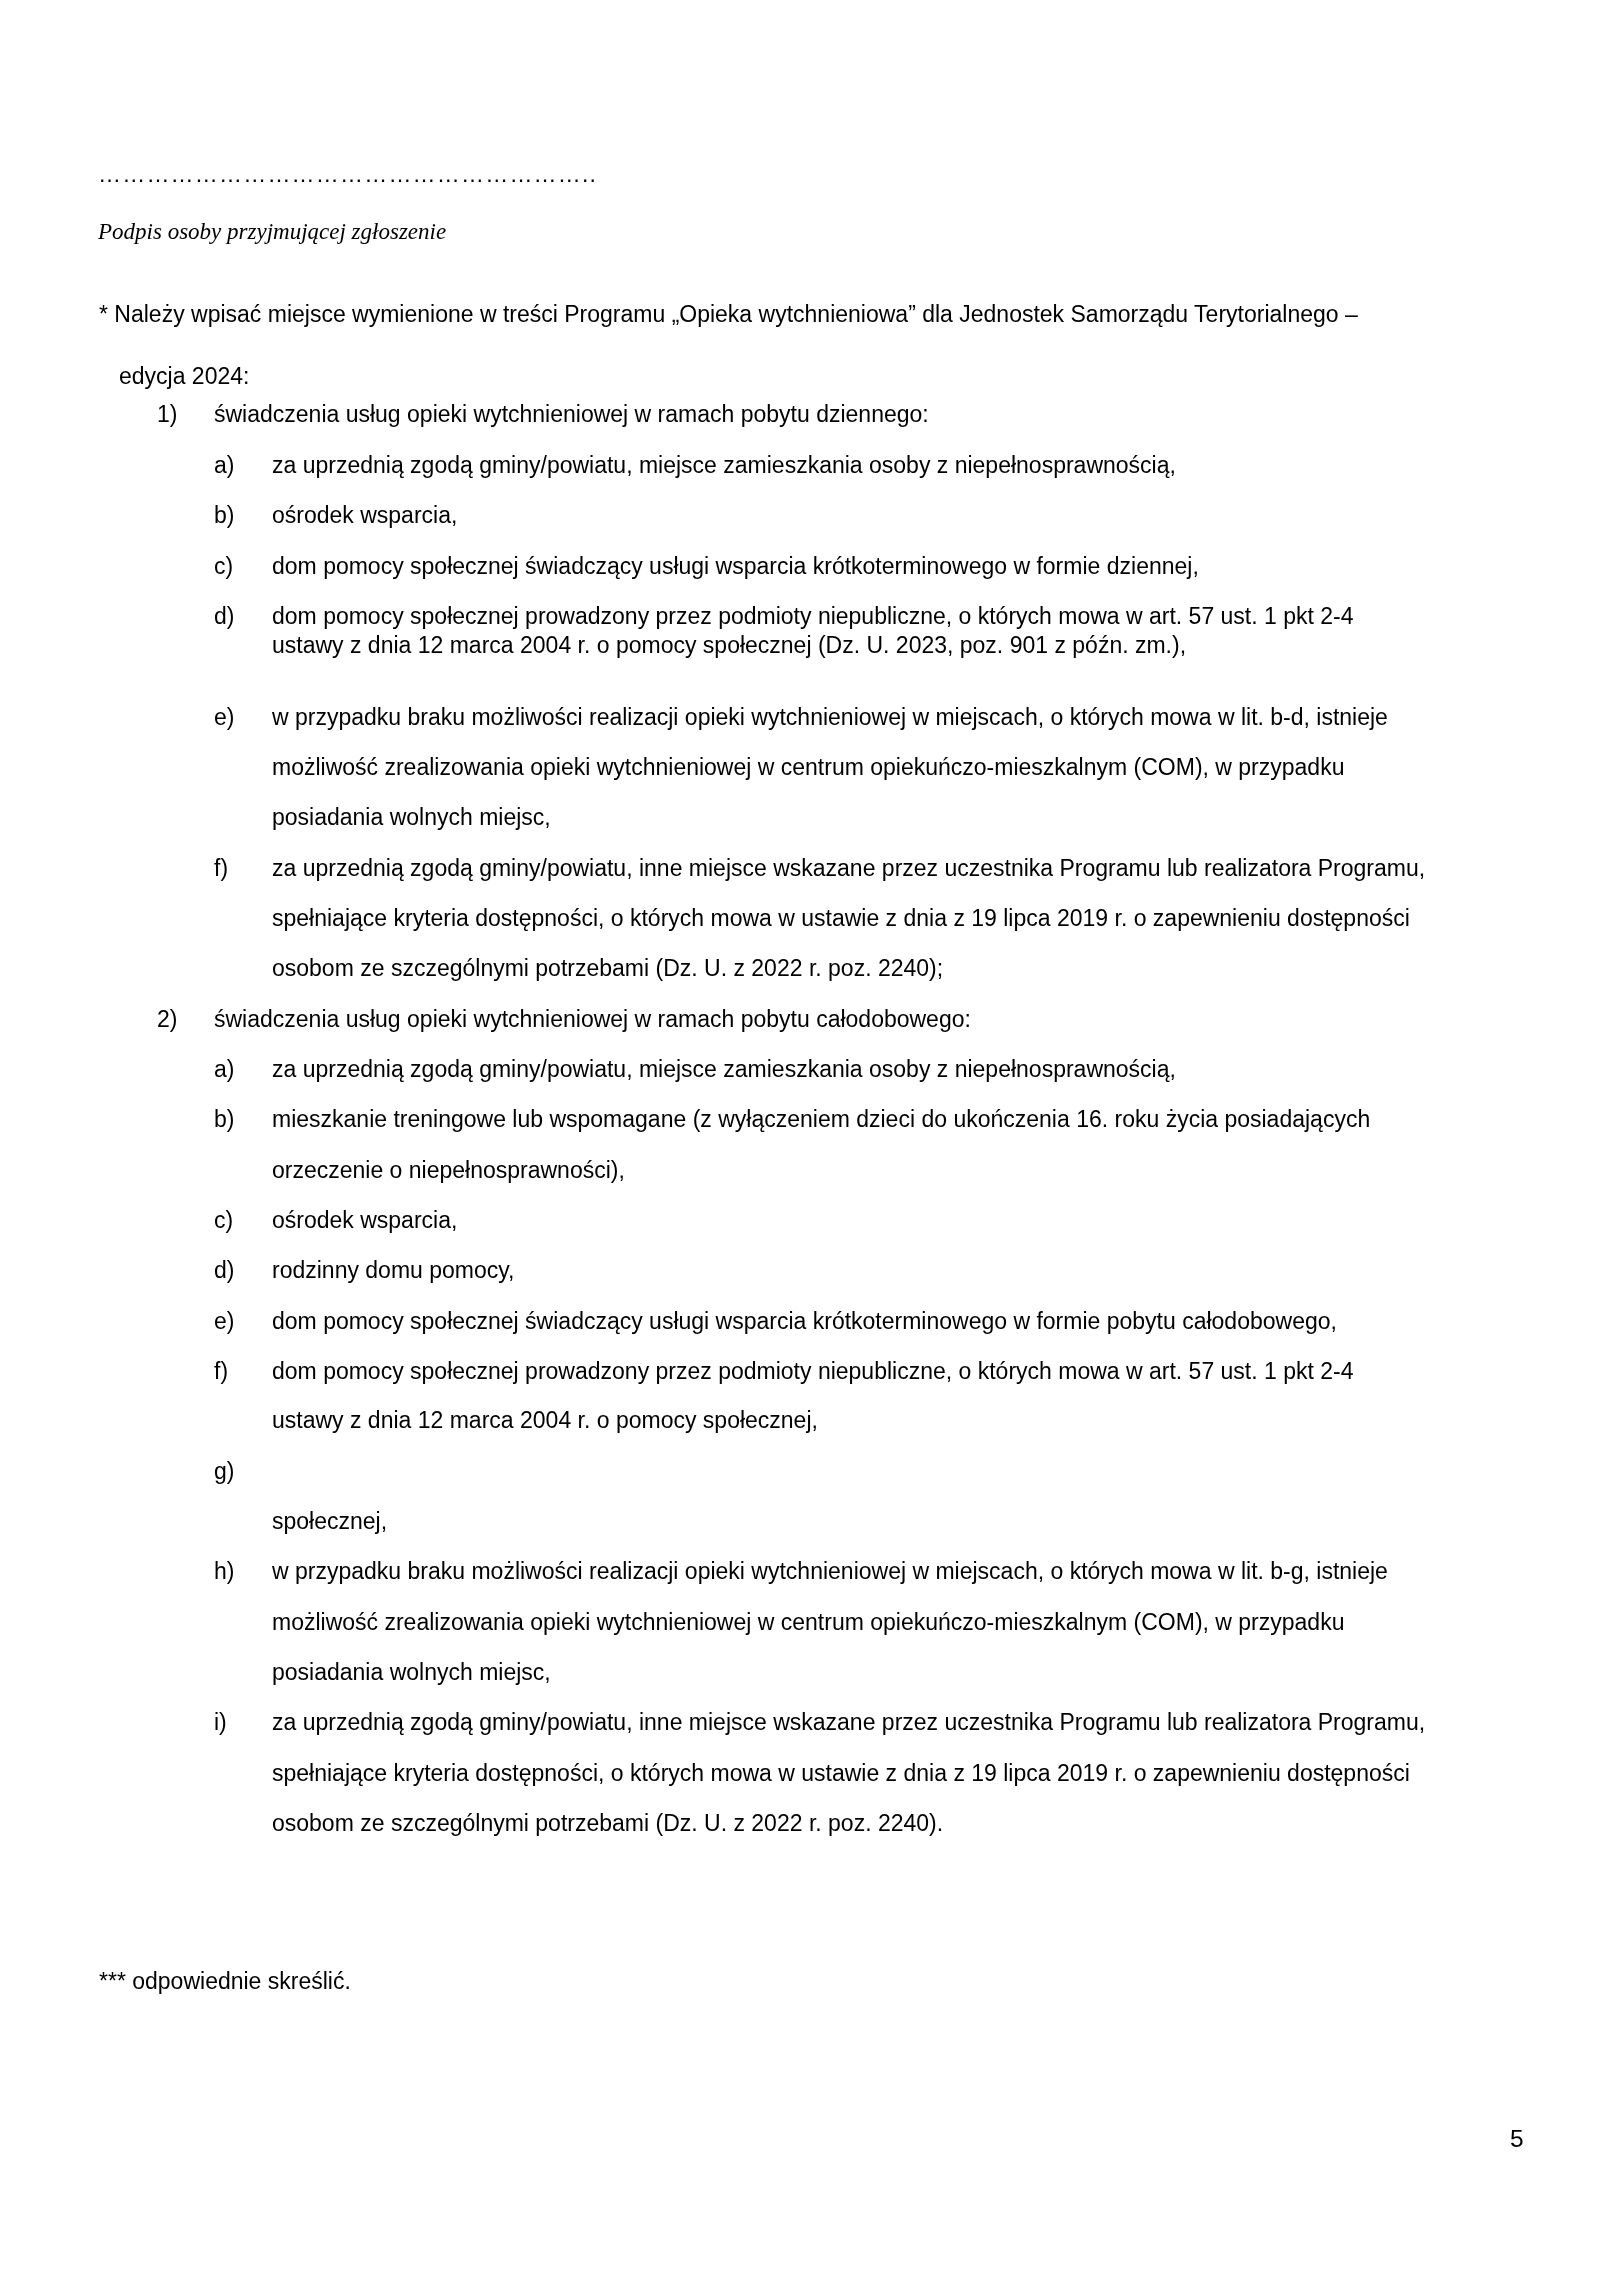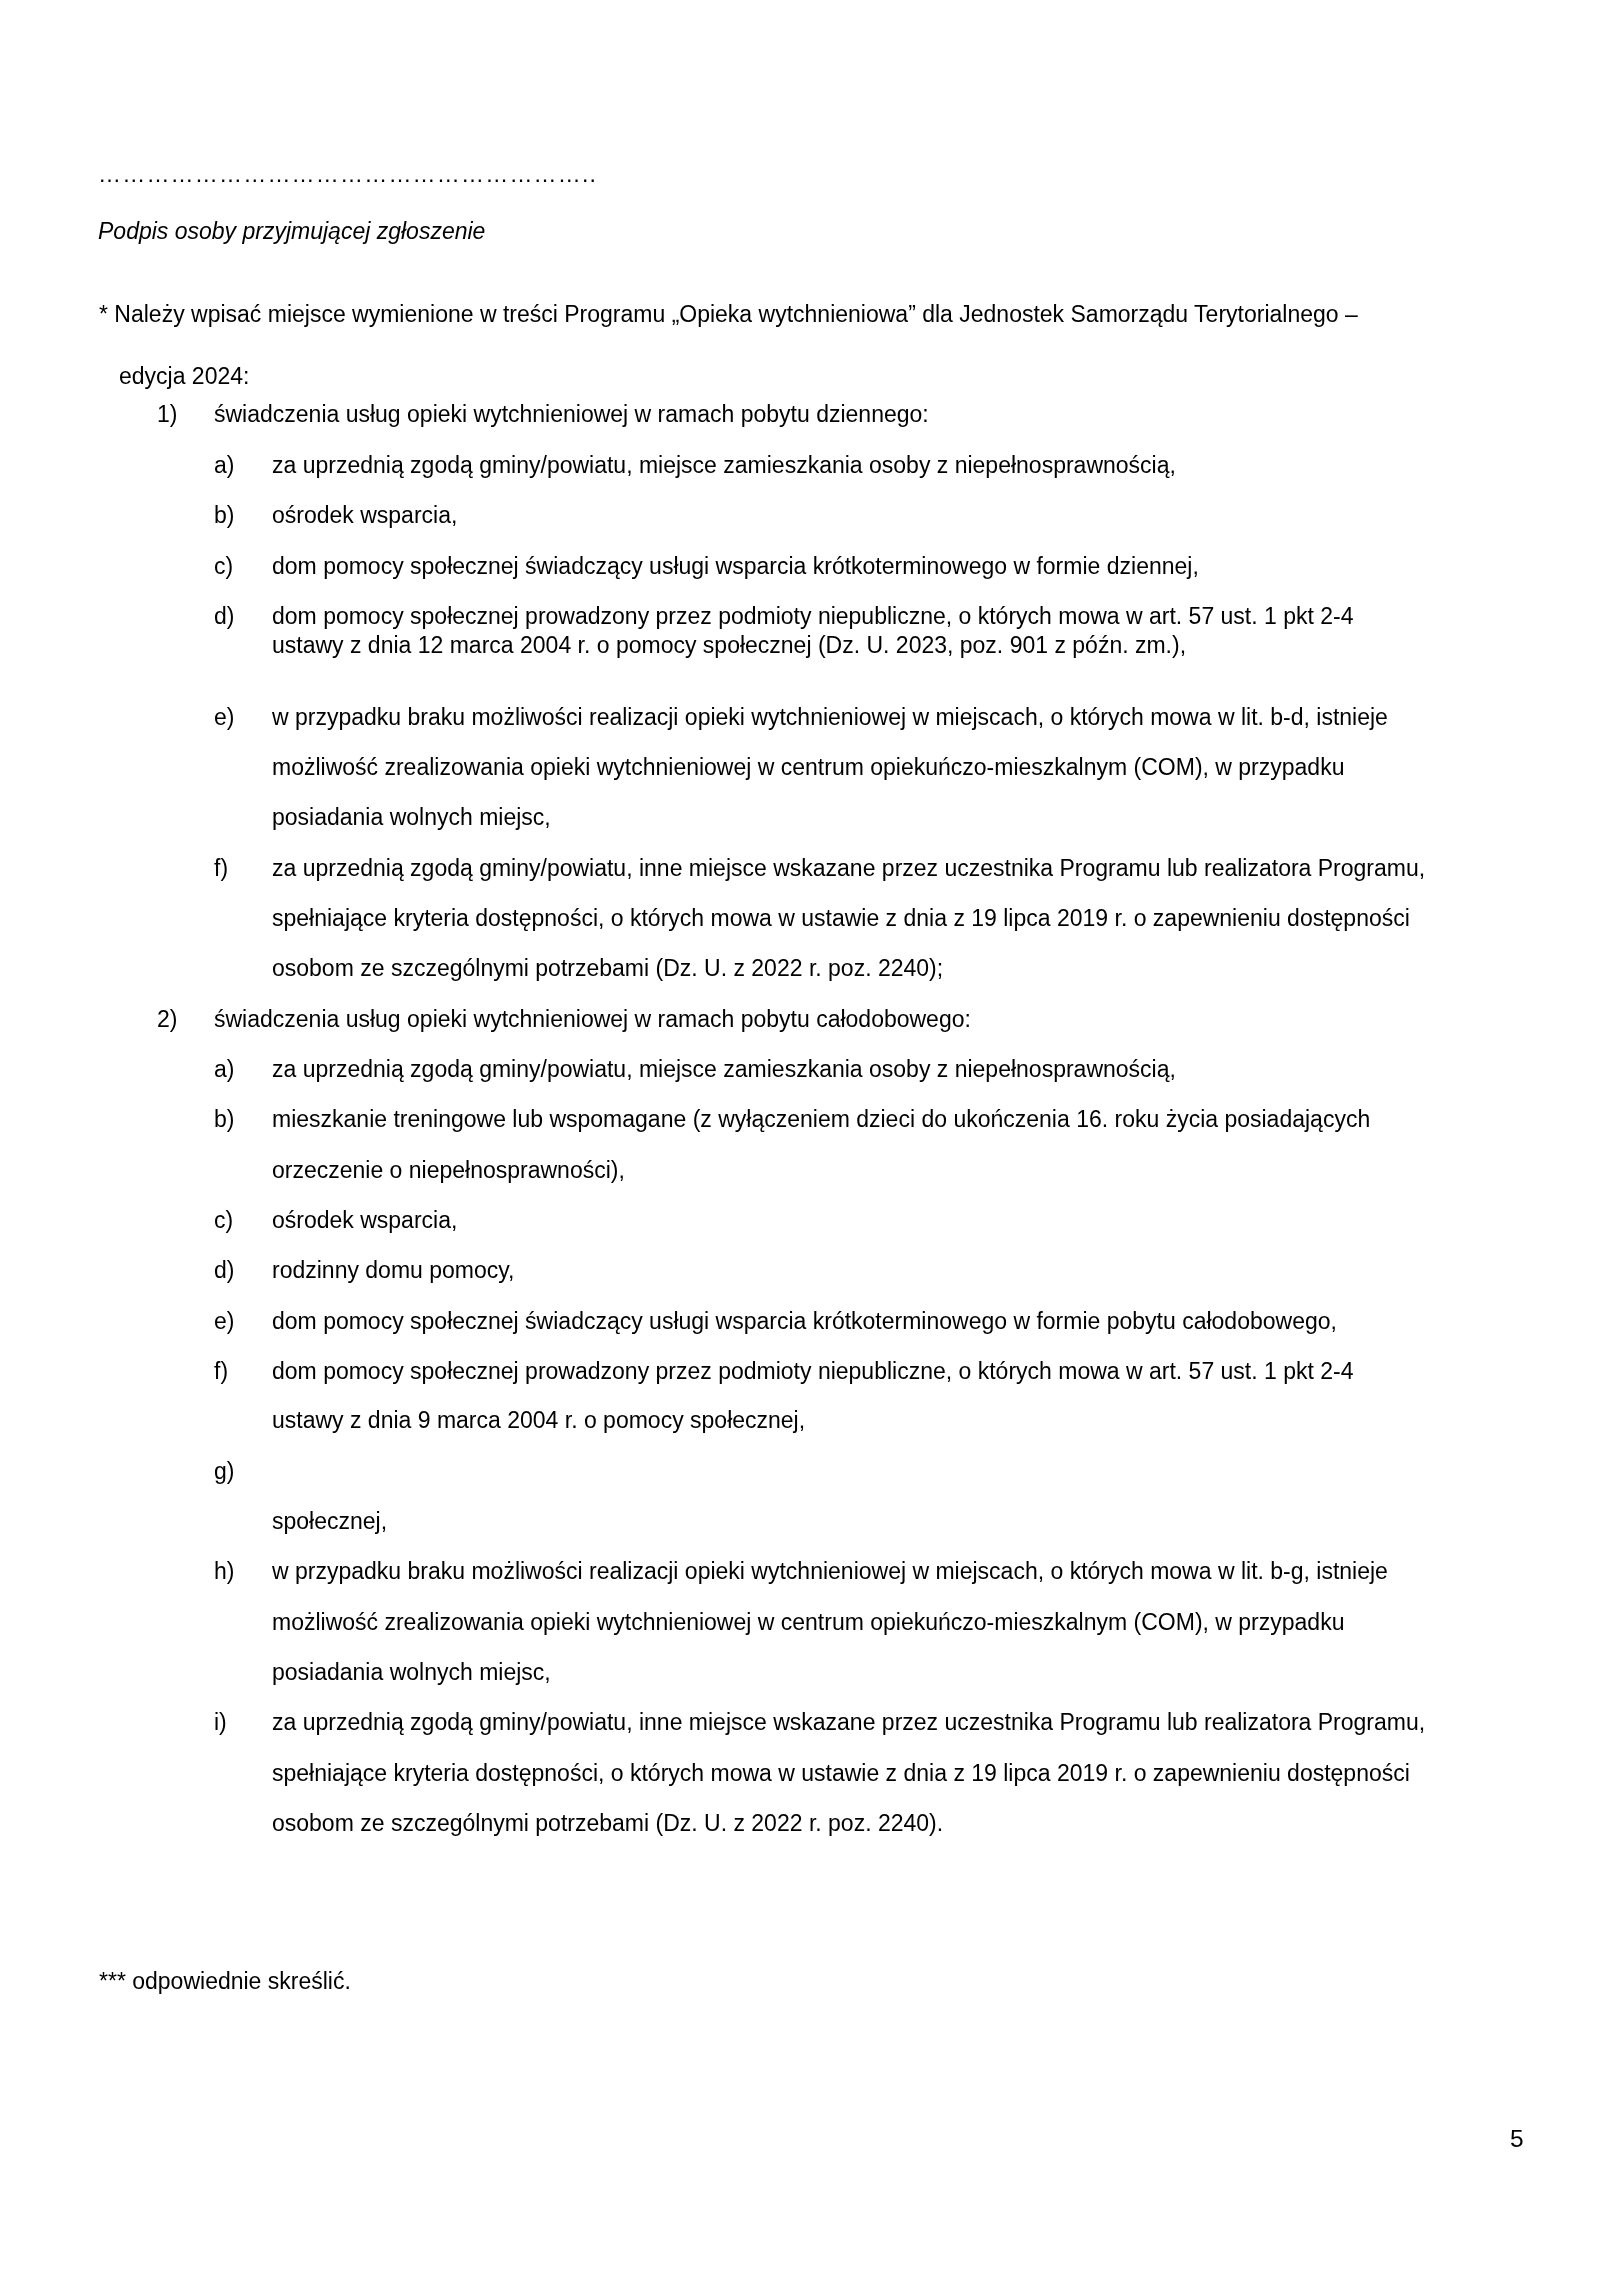--- a/index.html
+++ b/index.html
@@ -10,21 +10,21 @@
   .it { font-style: italic; }
   .dots { letter-spacing: 1.2px; }
   .pnum { position: absolute; font-size: 24.5px; line-height: 27.4px; }
 </style>
 </head>
 <body>
 
 <div class="page">
 
   <div class="ln dots" style="left:98px; top:161px;">……………………………………………………..</div>
-  <div class="ln it" style="left:98px; top:218px;">Podpis osoby przyjmującej zgłoszenie</div>
+  <div class="ln it" style="left:98px; top:218px;font-family:Liberation Serif, serif;">Podpis osoby przyjmującej zgłoszenie</div>
 
   <div class="ln" style="left:99px; top:301px;">* Należy wpisać miejsce wymienione w treści Programu „Opieka wytchnieniowa” dla Jednostek Samorządu Terytorialnego –</div>
   <div class="ln" style="left:119px; top:363px;">edycja 2024:</div>
 
   <div class="ln" style="left:157px; top:401px;">1)</div>
   <div class="ln" style="left:214px; top:401px;">świadczenia usług opieki wytchnieniowej w ramach pobytu dziennego:</div>
 
   <div class="ln" style="left:214px; top:452px;">a)</div>
   <div class="ln" style="left:272px; top:452px;">za uprzednią zgodą gminy/powiatu, miejsce zamieszkania osoby z niepełnosprawnością,</div>
 
@@ -62,21 +62,21 @@
   <div class="ln" style="left:272px; top:1207px;">ośrodek wsparcia,</div>
 
   <div class="ln" style="left:214px; top:1257px;">d)</div>
   <div class="ln" style="left:272px; top:1257px;">rodzinny domu pomocy,</div>
 
   <div class="ln" style="left:214px; top:1308px;">e)</div>
   <div class="ln" style="left:272px; top:1308px;">dom pomocy społecznej świadczący usługi wsparcia krótkoterminowego w formie pobytu całodobowego,</div>
 
   <div class="ln" style="left:214px; top:1358px;">f)</div>
   <div class="ln" style="left:272px; top:1358px;">dom pomocy społecznej prowadzony przez podmioty niepubliczne, o których mowa w art. 57 ust. 1 pkt 2-4</div>
-  <div class="ln" style="left:272px; top:1407px;">ustawy z dnia 9 marca 2004 r. o pomocy społecznej,</div>
+  <div class="ln" style="left:272px; top:1407px;">ustawy z dnia 12 marca 2004 r. o pomocy społecznej,</div>
 
   <div class="ln" style="left:214px; top:1458px;">g)</div>
   <div class="ln" style="left:272px; top:1508px;">społecznej,</div>
 
   <div class="ln" style="left:214px; top:1558px;">h)</div>
   <div class="ln" style="left:272px; top:1558px;">w przypadku braku możliwości realizacji opieki wytchnieniowej w miejscach, o których mowa w lit. b-g, istnieje</div>
   <div class="ln" style="left:272px; top:1609px;">możliwość zrealizowania opieki wytchnieniowej w centrum opiekuńczo-mieszkalnym (COM), w przypadku</div>
   <div class="ln" style="left:272px; top:1659px;">posiadania wolnych miejsc,</div>
 
   <div class="ln" style="left:214px; top:1709px;">i)</div>

